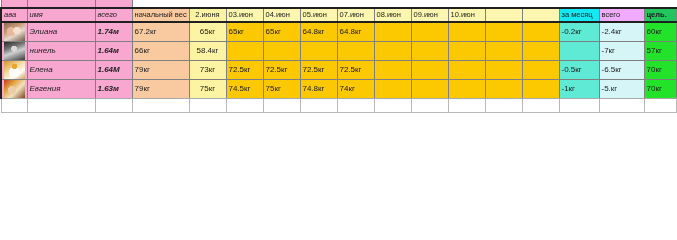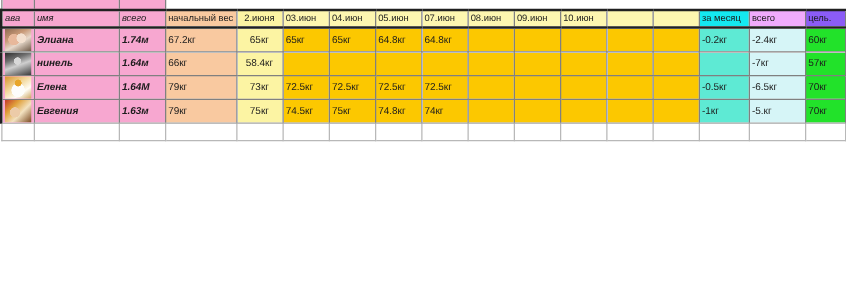--- a/index.html
+++ b/index.html
@@ -61,26 +61,26 @@
   .c-ice { background: #d6f5f7; }
   .c-green { background: #22e22a; }
   .c-yellow { background: #fcf000; }
 
   tr.hdr .c-avat, tr.hdr .c-pink { background: #f7a7d0; font-style: italic; }
   tr.hdr .c-peach { background: #f9c9a0; }
   tr.hdr .c-lemon { background: #fcf4a3; }
   tr.hdr .c-lemon2 { background: #fdf6b0; margin-top: 43px; }
   tr.hdr .c-cyan { background: #14e8f0; }
   tr.hdr .c-ice { background: #f0abfc; }
-  tr.hdr .c-green { background: #8b5cf6; }
+  tr.hdr .c-green { background: #22c55e; font-weight: bold; }
   tr.hdr .c-yellow { background: #fcf000; }
 
   td.name {
     font-style: italic;
-    font-weight: bold;
+    font-weight: normal;
     font-size: 10.5px;
     color: #2a1a8a;
     padding-left: 4px;
   }
   td.height {
     font-style: italic;
     font-weight: bold;
     font-size: 10px;
     color: #3a1a7a;
     background: #f7a7d0;

